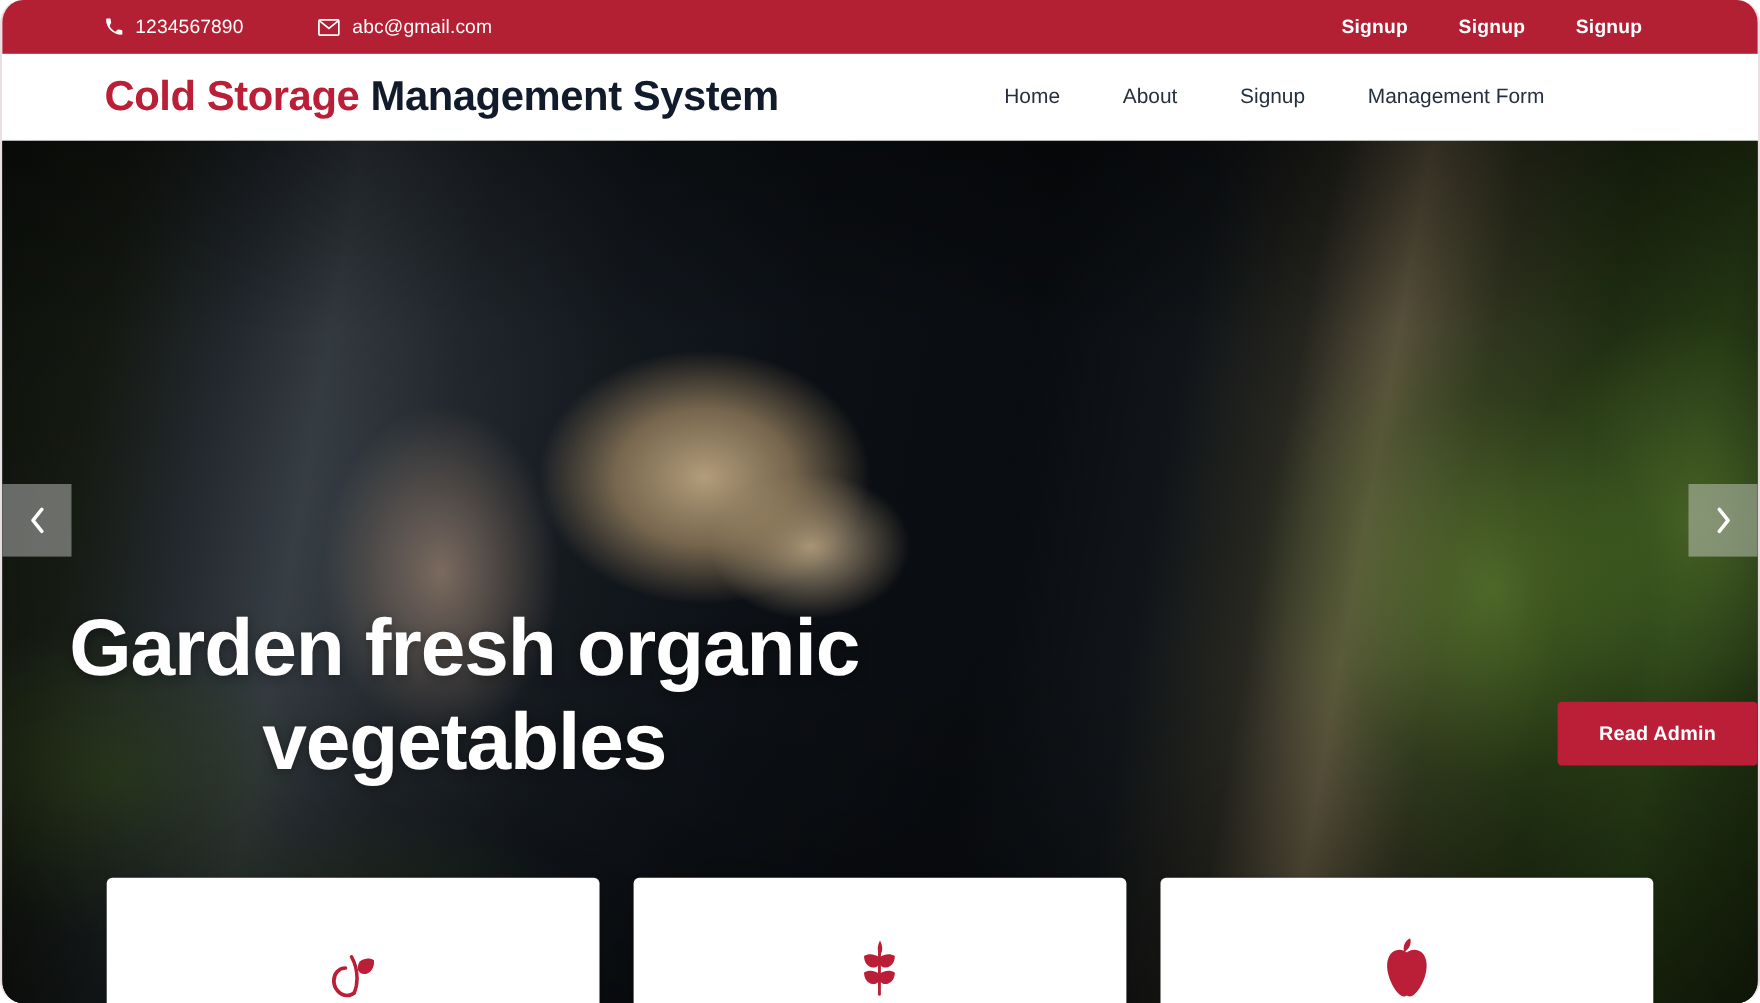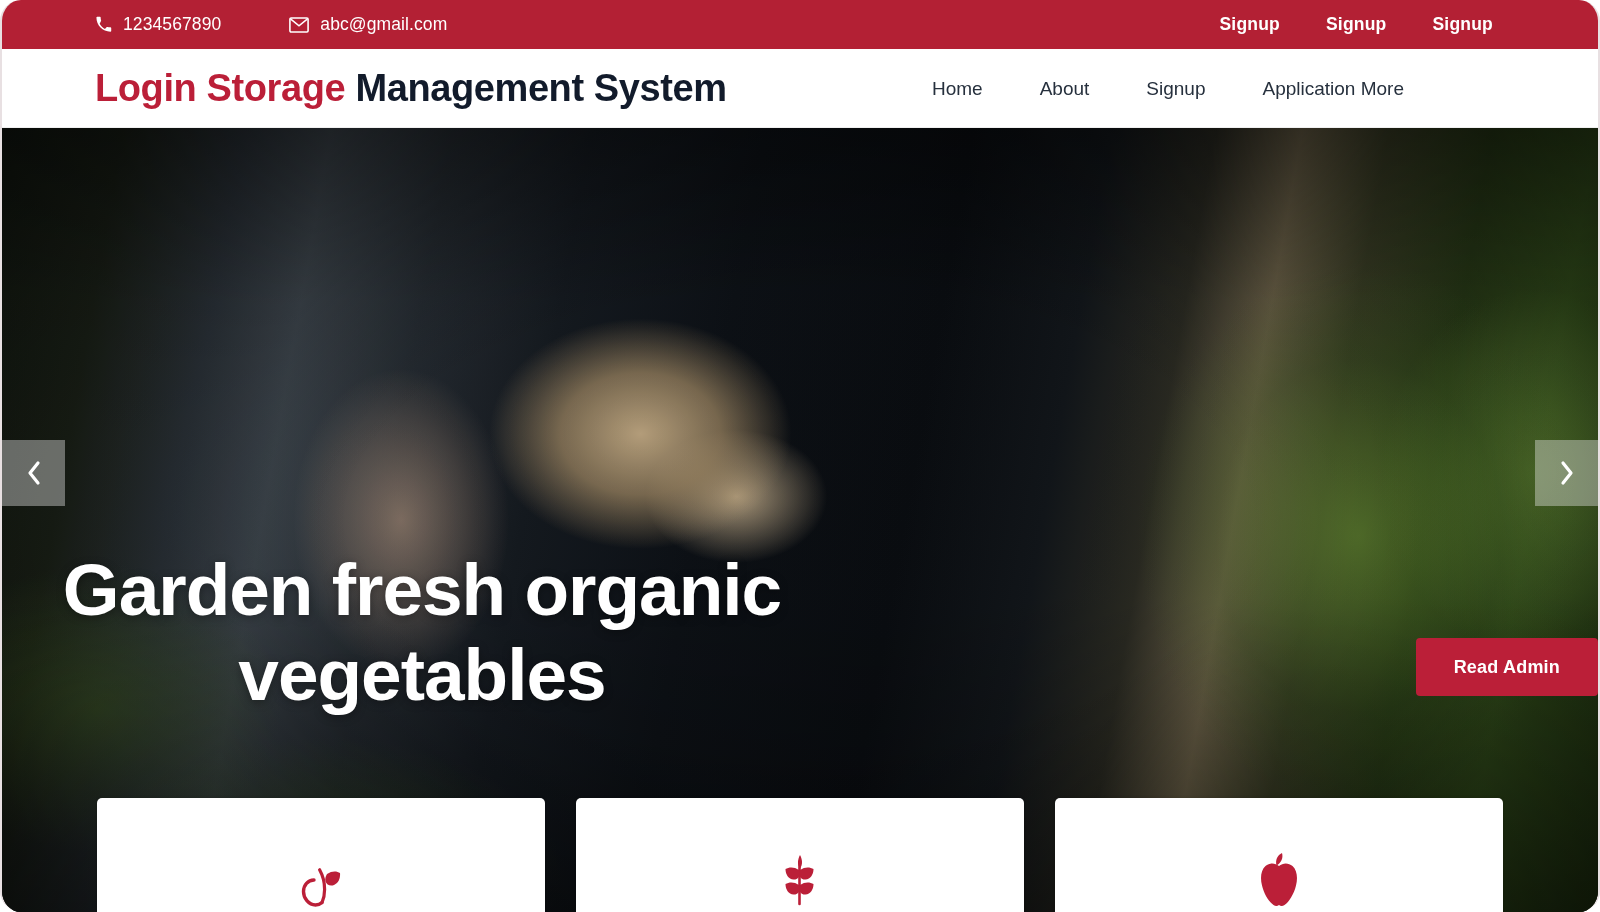--- a/index.html
+++ b/index.html
@@ -253,27 +253,27 @@
 
     <div class="topbar-right">
       <a class="topbar-link" href="#">Signup</a>
       <a class="topbar-link" href="#">Signup</a>
       <a class="topbar-link" href="#">Signup</a>
     </div>
   </div>
 
   <div class="navbar">
     <div class="brand">
-      <span class="b1">Login Storage</span><span class="b2"> Management System</span>
+      <span class="b1">Cold Storage</span><span class="b2"> Management System</span>
     </div>
     <nav class="mainnav">
       <a class="nav-link" href="#">Home</a>
       <a class="nav-link" href="#">About</a>
       <a class="nav-link" href="#">Signup</a>
-      <a class="nav-link" href="#">Application More</a>
+      <a class="nav-link" href="#">Management Form</a>
     </nav>
   </div>
 
   <div class="hero">
     <div class="hero-photo"></div>
     <div class="hero-vignette"></div>
 
     <div class="hero-content">
       <div class="hero-title">Garden fresh organic vegetables</div>
       <button class="hero-btn">Read Admin</button>

